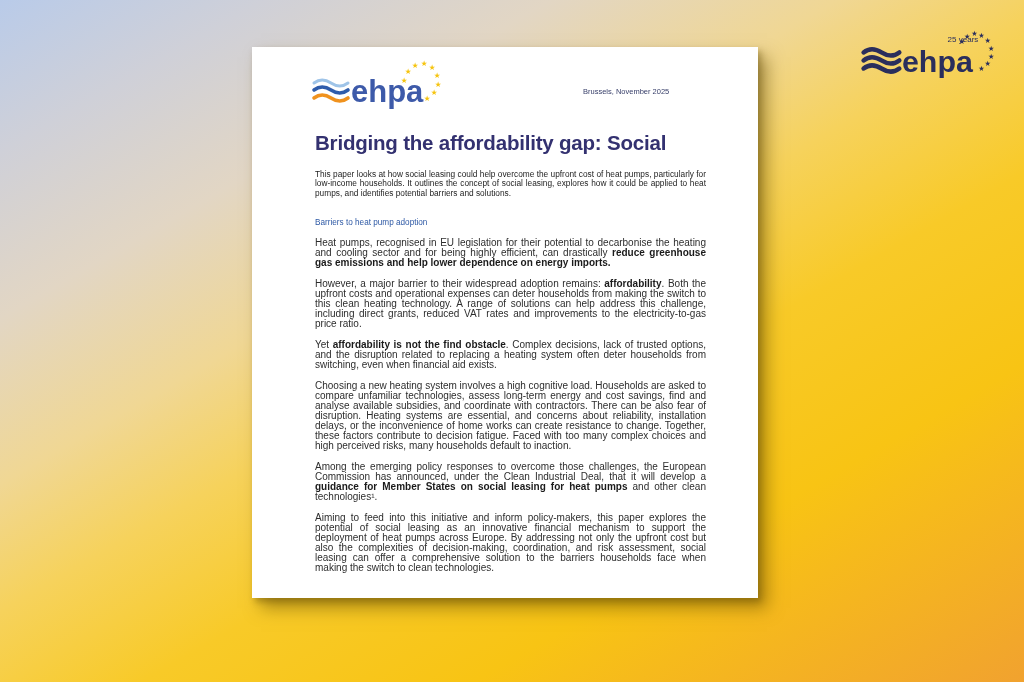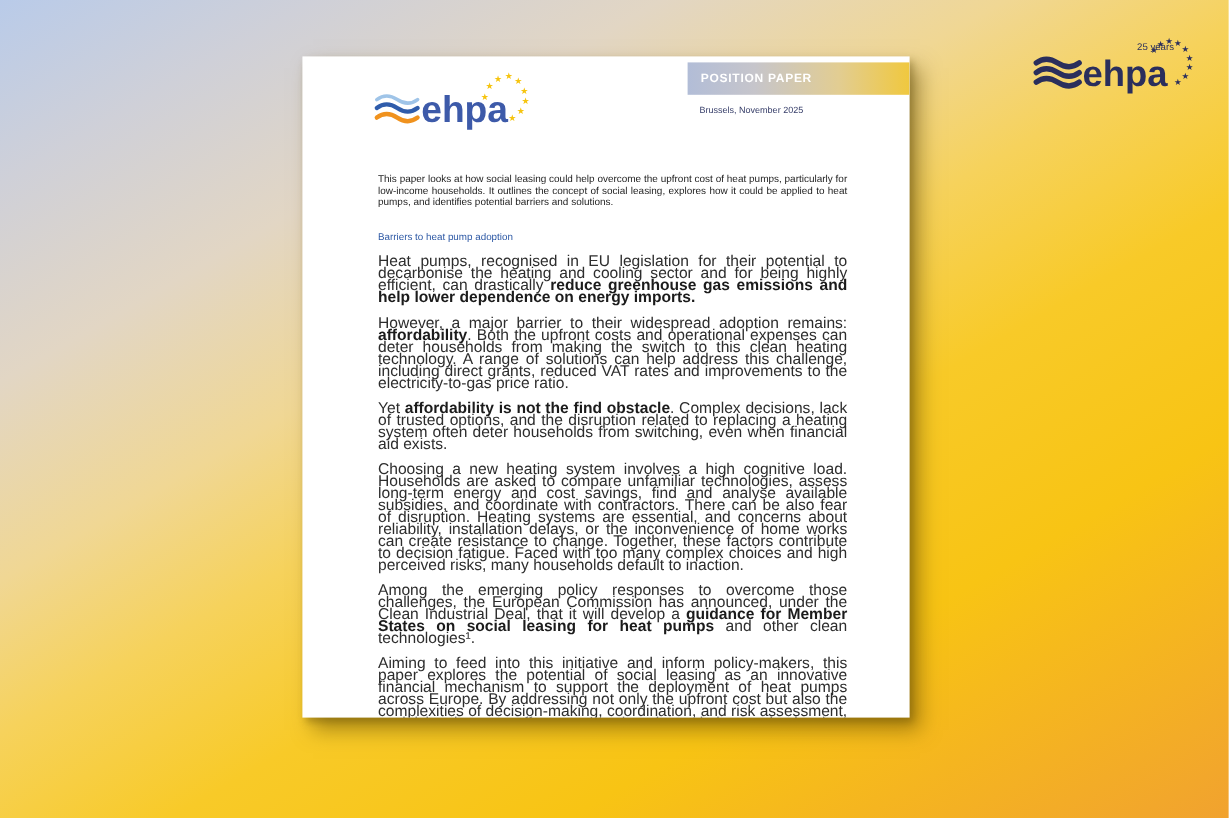--- a/index.html
+++ b/index.html
@@ -102,21 +102,21 @@
   .section-heading {
     margin-top: 19px;
     font-size: 8.2px;
     font-weight: normal;
     color: #2e59a5;
   }
 
   .body-paragraphs { margin-top: 11px; }
   .body-paragraphs p {
     margin-bottom: 11px;
-    font-size: 13px;
+    font-size: 10px;
     line-height: 10px;
     color: #2d2d2d;
     text-align: justify;
   }
   .body-paragraphs strong { color: #1b1b1b; }
 
   svg text { font-family: "Liberation Sans", "DejaVu Sans", sans-serif; }
 </style>
 </head>
 <body>
@@ -141,23 +141,20 @@
           <text x="147" y="25">★</text>
         <text x="147" y="34">★</text>
           <text x="143" y="42">★</text>
         <text x="136" y="48">★</text>
       </g>
     </svg>
   </div>
 
   <div class="page">
 
-    <div class="banner">
-      <span>POSITION PAPER</span>
-    </div>
 
     <div class="doc-logo">
       <svg viewBox="0 0 132 54" width="132" height="54">
         <g fill="none" stroke-linecap="round">
           <path d="M4 26 Q 12 20, 21 26 T 38 26" stroke="#9fc4e8" stroke-width="3"></path>
           <path d="M4 33 Q 12 27, 21 33 T 38 33" stroke="#2f5cab" stroke-width="3.6"></path>
           <path d="M4 41 Q 12 35, 21 41 T 38 41" stroke="#f0921e" stroke-width="3.6"></path>
         </g>
         <text x="41" y="45" font-size="31" font-weight="bold" fill="#3d5aa9">ehpa</text>
         <g fill="#f6c40e" font-size="7.5" text-anchor="middle">
@@ -171,20 +168,21 @@
             <text x="124" y="38">★</text>
           <text x="117" y="44">★</text>
         </g>
       </svg>
     </div>
 
     <div class="dateline">Brussels, November 2025</div>
 
     <div class="content">
       <h1 class="title">
+        <span>Bridging the affordability gap: Social</span>
       </h1>
 
       <p class="intro">This paper looks at how social leasing could help overcome the upfront cost of heat pumps, particularly for low-income households. It outlines the concept of social leasing, explores how it could be applied to heat pumps, and identifies potential barriers and solutions.</p>
 
       <h2 class="section-heading">Barriers to heat pump adoption</h2>
 
       <div class="body-paragraphs">
           <p><span>Heat pumps, recognised in EU legislation for their potential to decarbonise the heating and cooling sector and for being highly efficient, can drastically </span><strong>reduce greenhouse gas emissions and help lower dependence on energy imports.</strong></p>
           <p><span>However, a major barrier to their widespread adoption remains: </span><strong>affordability</strong><span>. Both the upfront costs and operational expenses can deter households from making the switch to this clean heating technology. A range of solutions can help address this challenge, including direct grants, reduced VAT rates and improvements to the electricity-to-gas price ratio.</span></p>
           <p><span>Yet </span><strong>affordability is not the find obstacle</strong><span>. Complex decisions, lack of trusted options, and the disruption related to replacing a heating system often deter households from switching, even when financial aid exists.</span></p>

